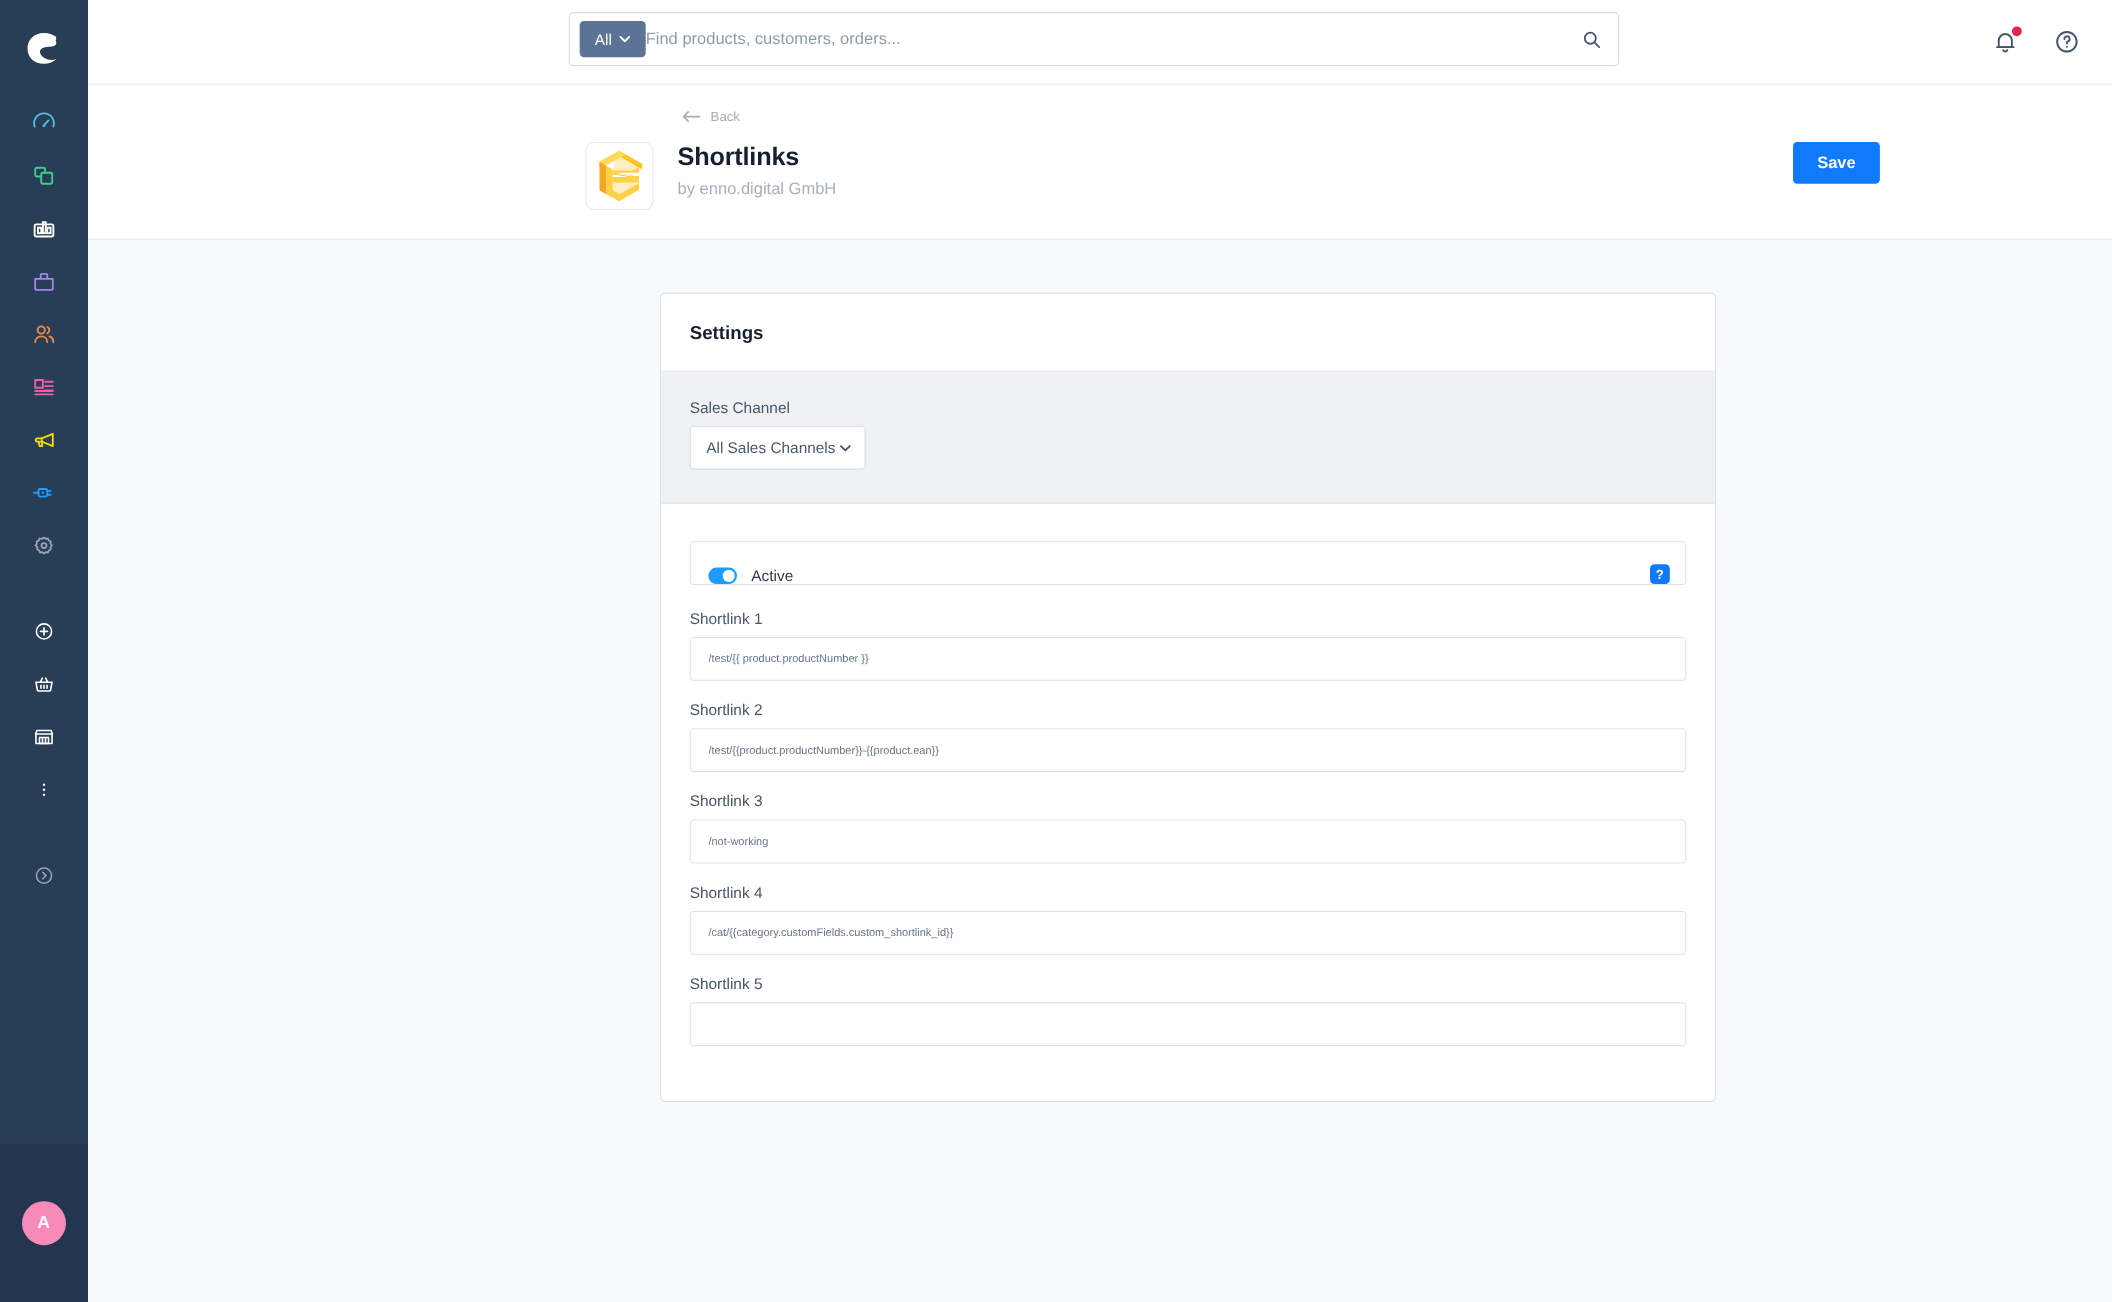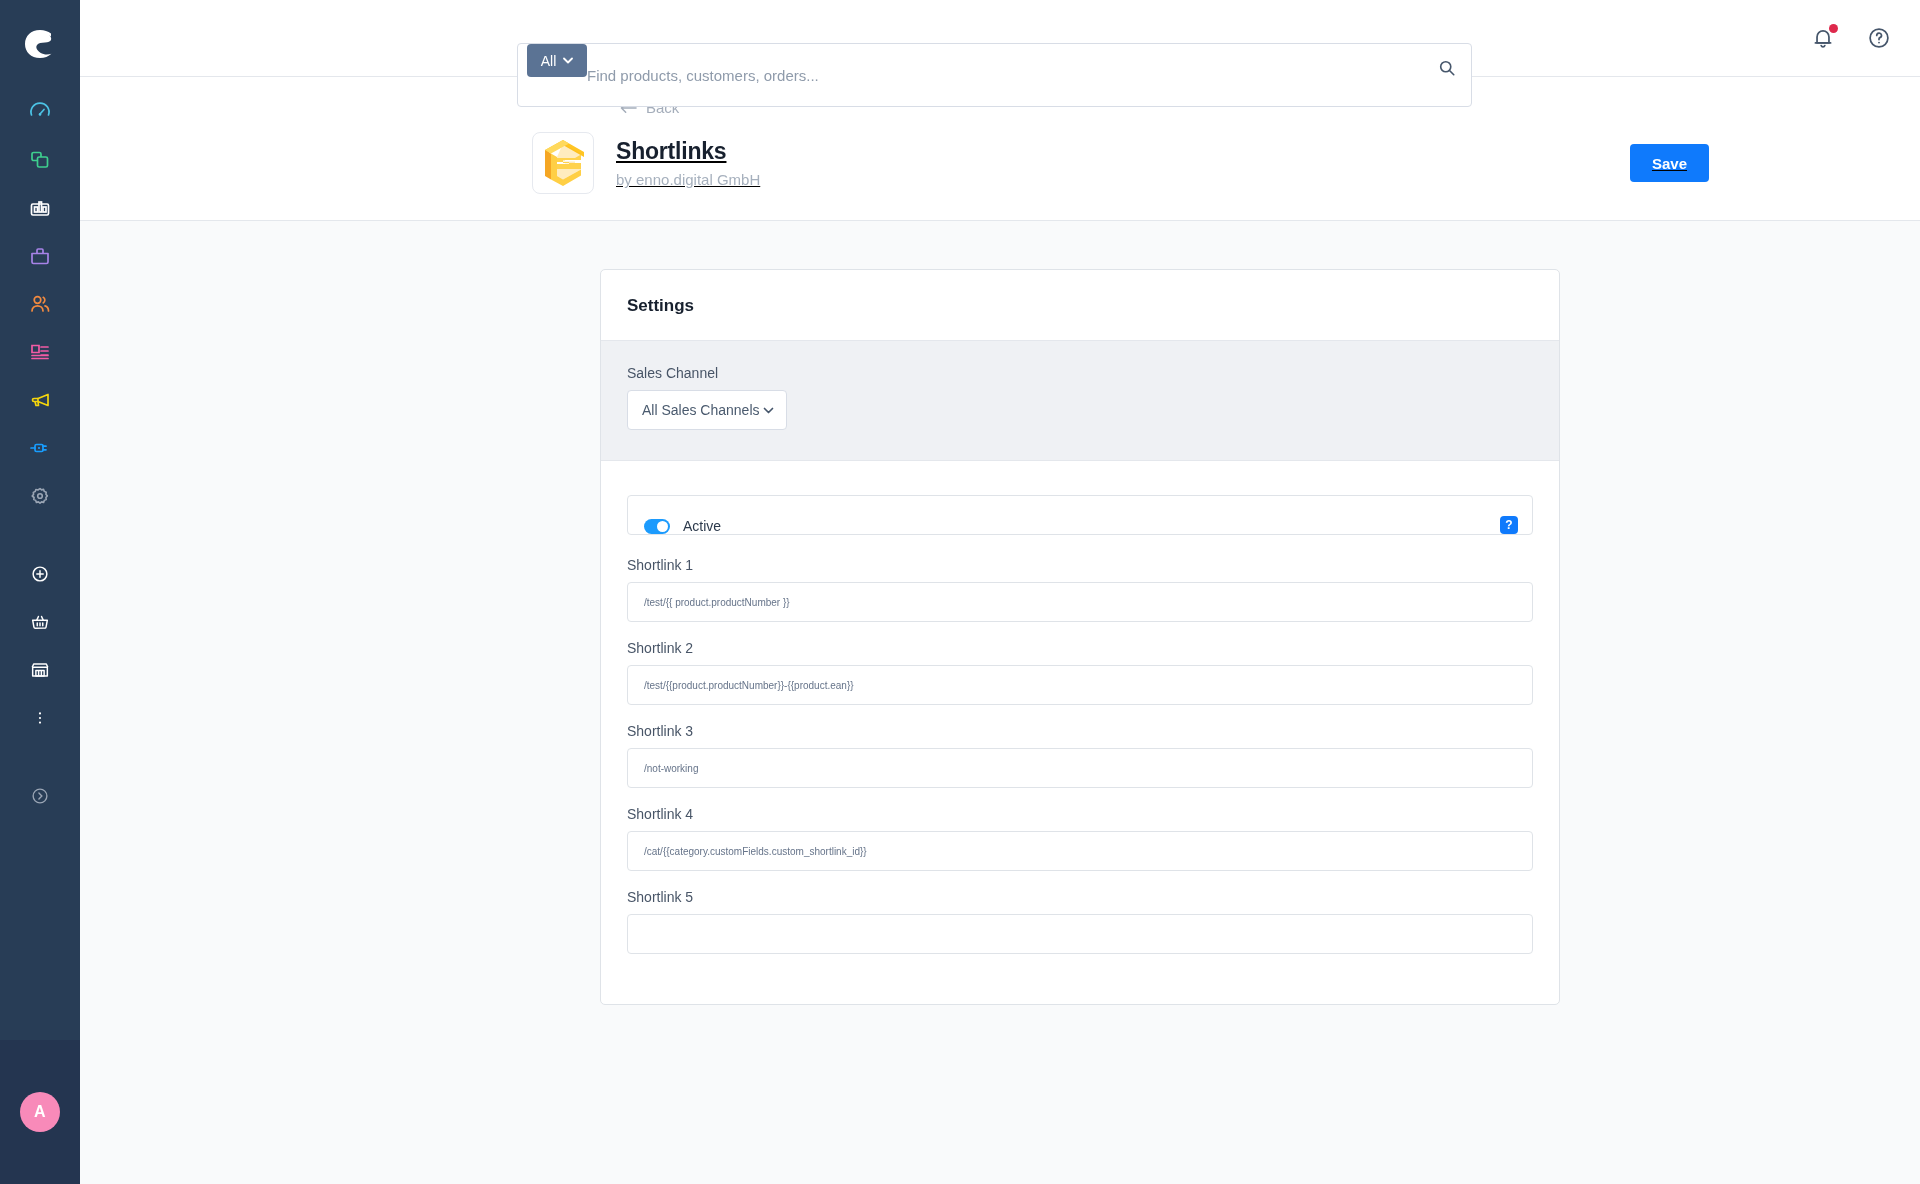--- a/index.html
+++ b/index.html
@@ -45,24 +45,24 @@
 
   
   .topbar {
     height: 76px; background: #ffffff;
     display: flex; align-items: center;
     position: relative;
     flex: 0 0 76px;
   }
   .search-wrap {
     position: absolute; left: 437px; top: 11px;
-    width: 955px; height: 64px;
+    width: 955px; height: 49px;
     border: 1px solid #d8dde6; border-radius: 4px;
     background: #ffffff;
-    display: flex;  margin-top: 32px;
+    display: flex; align-items: center;
   }
   .scope-btn {
     margin-left: 9px;
     height: 33px; min-width: 60px;
     background: #5b7394; color: #ffffff;
     border-radius: 4px;
     display: flex; align-items: center; justify-content: center;
     gap: 7px; padding: 0 12px;
     font-size: 14px; cursor: pointer;
   }
@@ -95,24 +95,24 @@
   .app-header {
     background: #ffffff;
     border-top: 1px solid #e4e7ec;
     border-bottom: 1px solid #e4e7ec;
     padding: 22px 0 26px 0;
     flex: 0 0 auto;
   }
   .header-inner { width: 1177px; margin-left: 452px; }
   .back-link {
     display: inline-flex; align-items: center; gap: 9px;
-    color: #a4adba; font-size: 15px; cursor: pointer;
+    color: #a4adba; font-size: 12px; cursor: pointer;
     margin-bottom: 16px; margin-left: 88px; text-align: center;
   }
-  .hdr-row { display: flex; align-items: center; text-decoration: underline; }
+  .hdr-row { display: flex; align-items: flex-start; }
   .app-logo-box {
     width: 62px; height: 62px; border-radius: 8px;
     background: #ffffff; border: 1px solid #e6e9ef;
     display: flex; align-items: center; justify-content: center;
     flex: 0 0 62px;
     overflow: hidden;
   }
   .app-titles { margin-left: 22px; }
   .app-title {
     font-size: 23px; font-weight: bold; color: #17202e;

